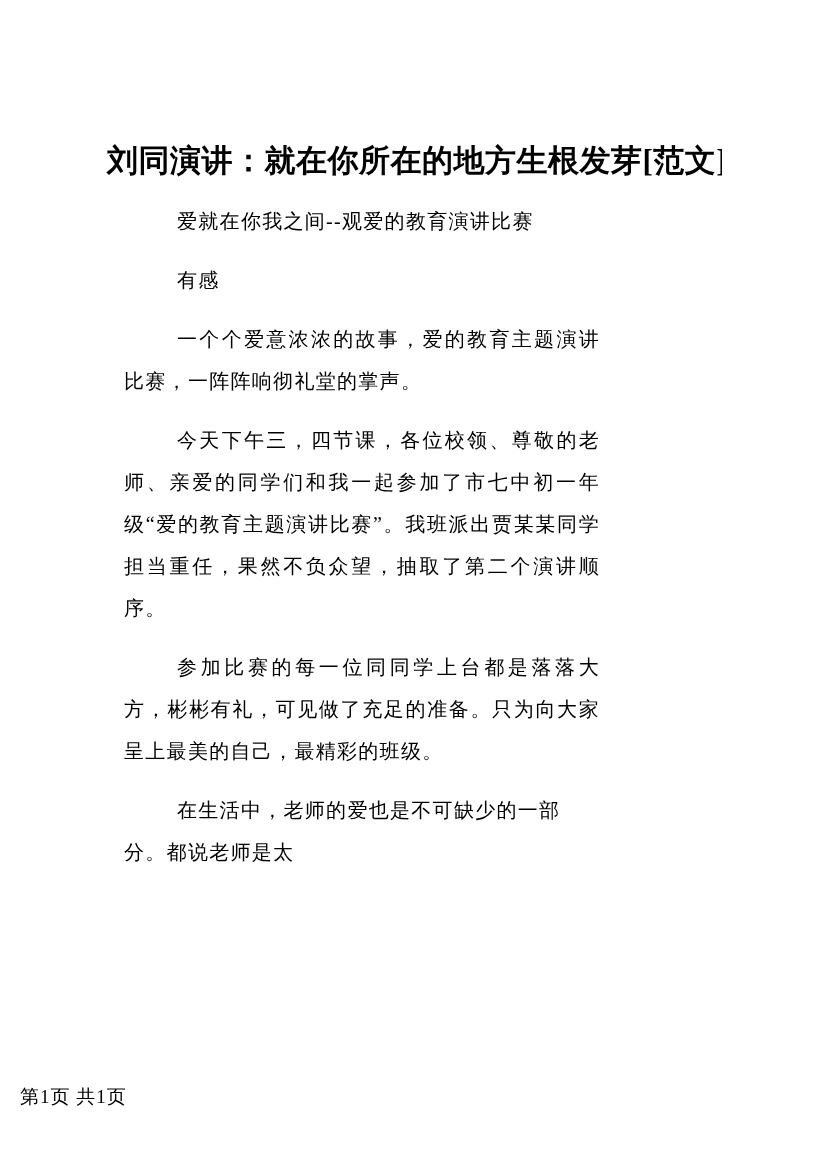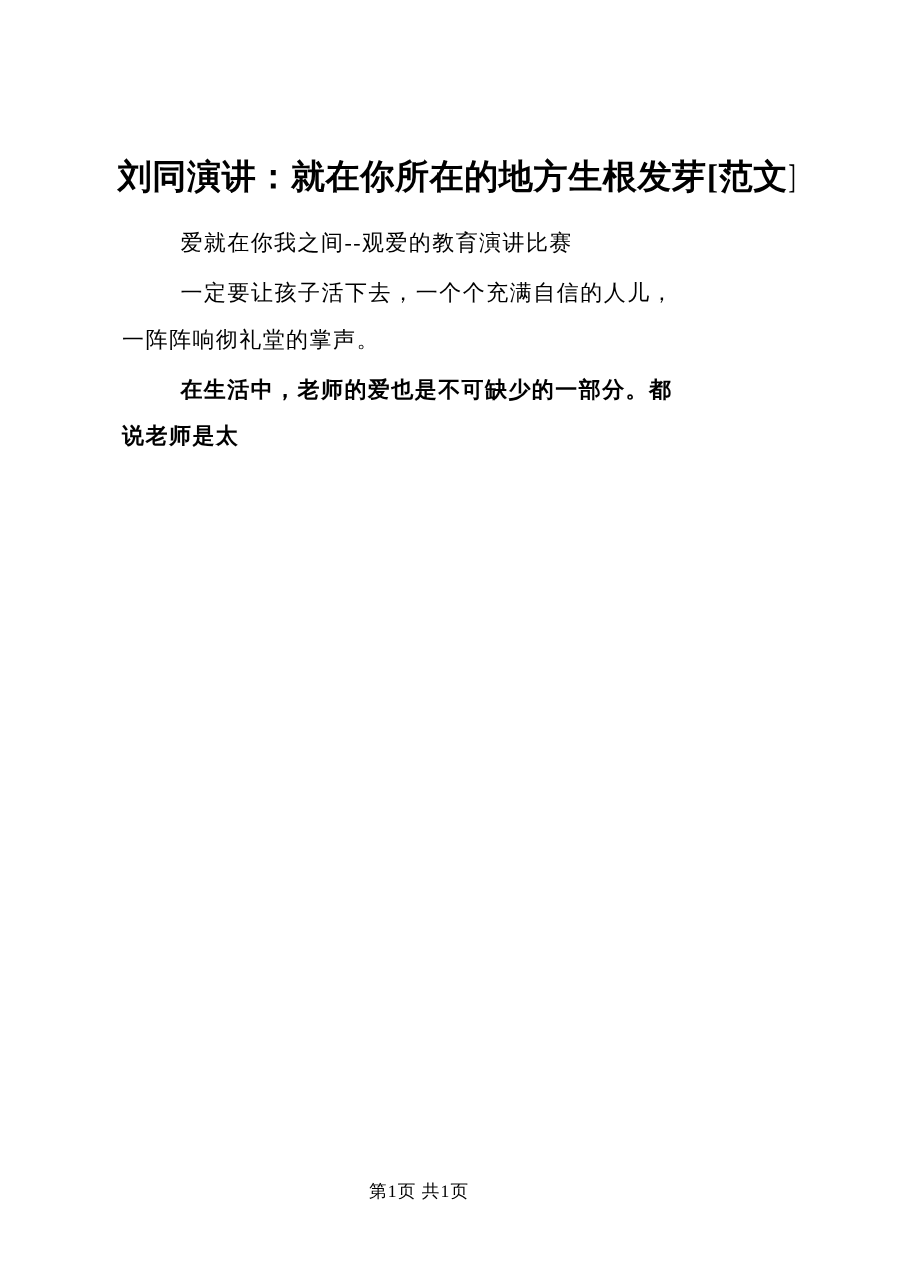--- a/index.html
+++ b/index.html
@@ -23,50 +23,52 @@
     font-weight: bold;
     line-height: 1.25;
     letter-spacing: 0.5px;
     white-space: nowrap;
     margin: 0 0 19px 0;
   }
   .para {
     font-size: 20px;
     line-height: 42px;
     letter-spacing: 1.3px;
-    margin: 4px;
+    margin: 17px;
     text-align: justify;
     text-indent: 53px;
   }
   .para.last {
     text-align: left;
-    font-weight: bold;
   }
   .footer {
     position: absolute;
     left: 0;
     right: 0;
-    bottom: 76px;
-    text-align: center;
-    font-size: 16px;
+    bottom: 60px;
+    text-align: left;
+    font-size: 19px;
     letter-spacing: 1px;
   }
   .footer-text {
     position: relative;
     left: 20px;
   }
 </style>
 </head>
 <body>
 
 <div class="page">
 
   <h1 class="doc-title">刘同演讲：就在你所在的地方生根发芽[范文]</h1>
 
   <p class="para">爱就在你我之间--观爱的教育演讲比赛</p>
-  <p class="para">一定要让孩子活下去，一个个充满自信的人儿，一阵阵响彻礼堂的掌声。</p>
+  <p class="para">有感</p>
+  <p class="para">一个个爱意浓浓的故事，爱的教育主题演讲比赛，一阵阵响彻礼堂的掌声。</p>
+  <p class="para">今天下午三，四节课，各位校领、尊敬的老师、亲爱的同学们和我一起参加了市七中初一年级“爱的教育主题演讲比赛”。我班派出贾某某同学担当重任，果然不负众望，抽取了第二个演讲顺序。</p>
+  <p class="para">参加比赛的每一位同同学上台都是落落大方，彬彬有礼，可见做了充足的准备。只为向大家呈上最美的自己，最精彩的班级。</p>
   <p class="para last">在生活中，老师的爱也是不可缺少的一部分。都说老师是太</p>
 
   <div class="footer">
     <span class="footer-text">第1页 共1页</span>
   </div>
 
 </div>
 
 </body></html>

